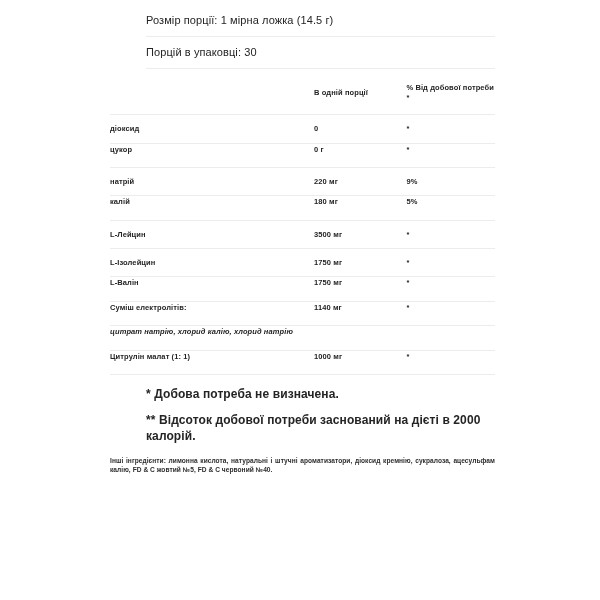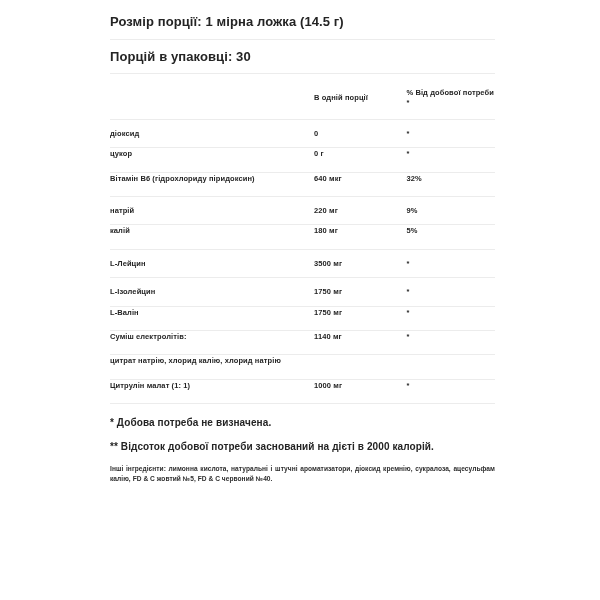--- a/index.html
+++ b/index.html
@@ -15,27 +15,28 @@
     color: #2b2b2b;
     -webkit-font-smoothing: antialiased;
   }
   .panel {
     width: 600px;
     box-sizing: border-box;
     padding: 0 105px 0 110px;
   }
   
   .serving-row {
-    font-size: 13px;
-    font-weight: bold;
+    font-size: 11px;
+    font-weight: normal;
     letter-spacing: 0.1px;
     color: #242424;
     border-bottom: 1px solid #ececec;
     padding: 9px 0 9px 0;
     line-height: 1.2;
+    margin-left: 36px;
   }
   .serving-row:first-child {
     padding-top: 14px;
   }
   
   table.facts {
     width: 100%;
     border-collapse: collapse;
     table-layout: fixed;
   }
@@ -58,32 +59,34 @@
   table.facts thead th {
     padding-top: 14px;
     padding-bottom: 12px;
   }
   table.facts tr.tall td {
     padding-top: 1px;
     padding-bottom: 13px;
   }
   td.name-sub {
     font-weight: bold;
+    font-style: italic;
   }
   
   .footnotes {
     padding-top: 12px;
   }
   .footnote {
-    font-size: 10px;
+    font-size: 12px;
     font-weight: bold;
     color: #242424;
     letter-spacing: 0.1px;
     margin-bottom: 11px;
     line-height: 1.3;
+    margin-left: 36px;
   }
   
   .para {
     font-size: 6.6px;
     font-weight: bold;
     color: #2d2d2d;
     letter-spacing: 0.05px;
     line-height: 1.45;
     text-align: justify;
     margin: 0;
@@ -119,25 +122,20 @@
     <tbody>
       <tr>
         <td>діоксид</td>
         <td>0</td>
         <td>*</td>
       </tr>
       <tr class="tall">
         <td>цукор</td>
         <td>0 г</td>
         <td>*</td>
-      </tr>
-      <tr class="tall">
-        <td>Вітамін B6 (гідрохлориду піридоксин)</td>
-        <td>640 мкг</td>
-        <td>32%</td>
       </tr>
       <tr>
         <td>натрій</td>
         <td>220 мг</td>
         <td>9%</td>
       </tr>
       <tr class="tall">
         <td>калій</td>
         <td>180 мг</td>
         <td>5%</td>

